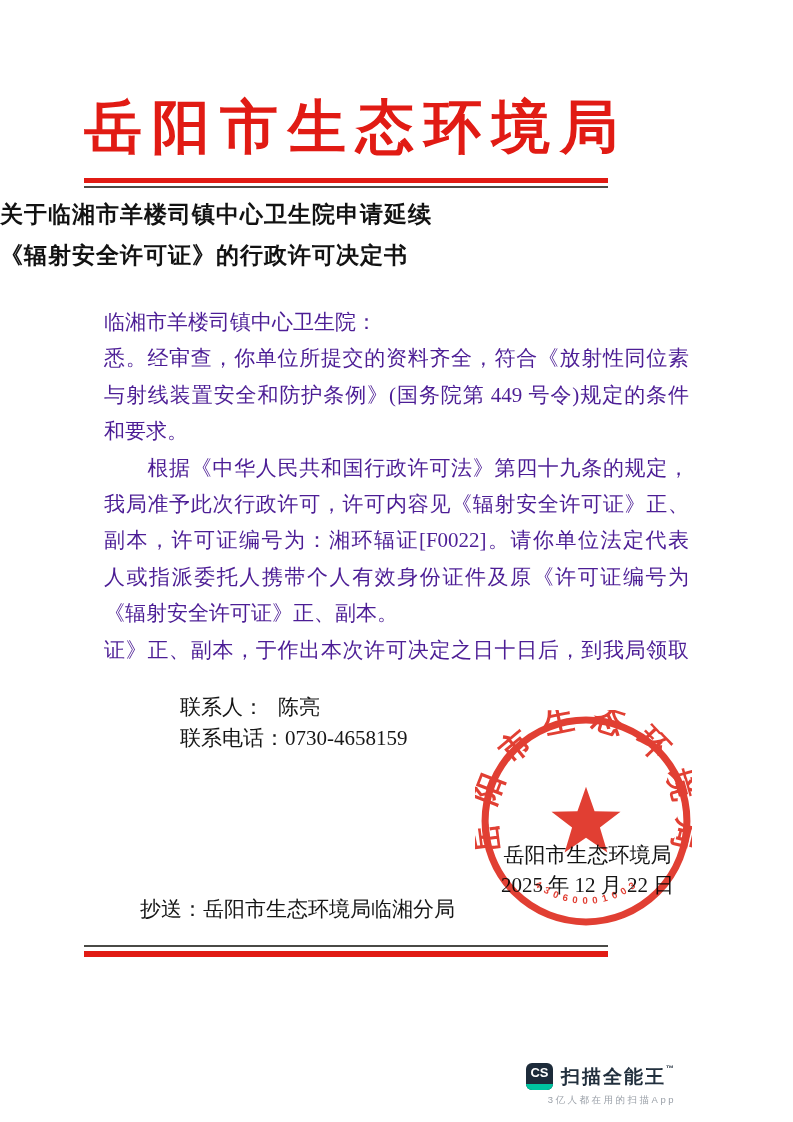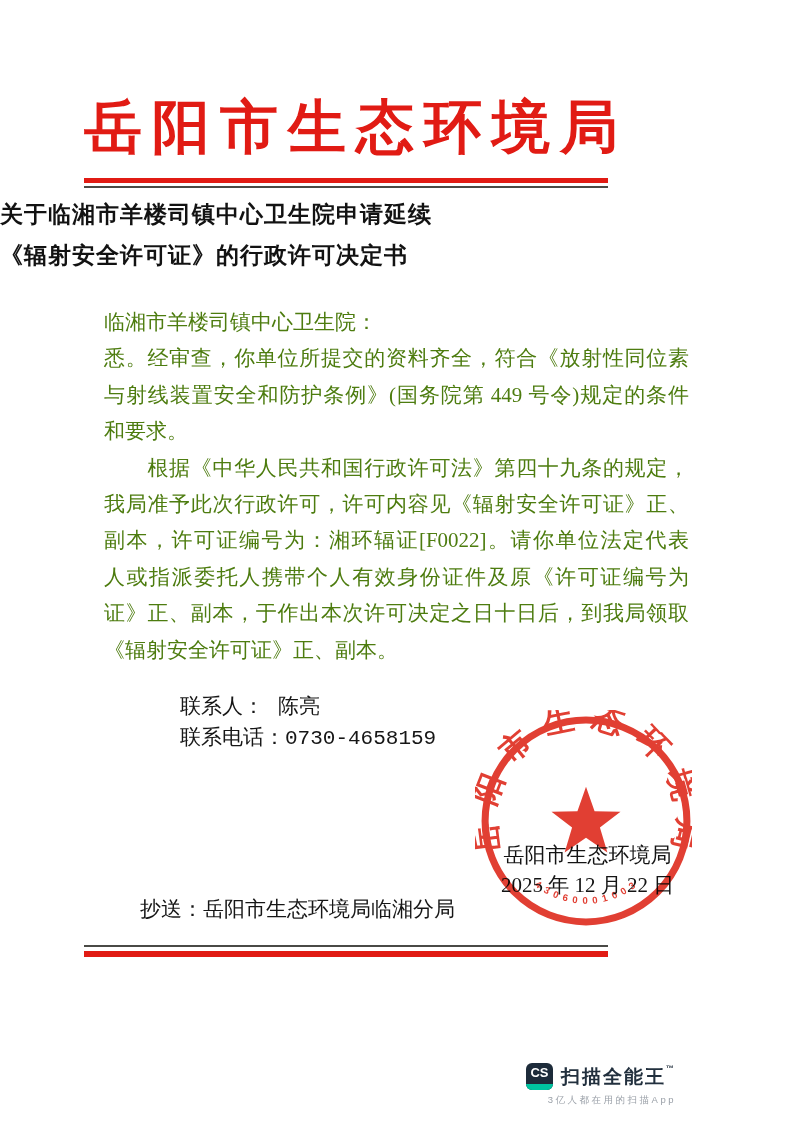--- a/index.html
+++ b/index.html
@@ -37,31 +37,30 @@
     line-height:41px;
     color:#121212;
     letter-spacing:1px;
   }
   
   .bodytext{
     margin:28px 104px 0;
     width:585px;
     font-size:21px;
     line-height:36.4px;
-    color:#4d7c0f;
+    color:#4c1d95;
   }
   .bline{text-align:left;}
   .bline.fill{text-align:justify;text-align-last:justify;}
   
   .contact{
     margin:24px 0 0 180px;
     font-size:21px;
     line-height:31px;
     color:#161616;
-    font-family:Liberation Mono, monospace;
   }
   .contact .val{margin-left:14px;}
   
   .signature{
     position:absolute;
     left:470px;top:840px;
     width:235px;
     text-align:center;
     font-size:21px;
     line-height:30px;
@@ -151,22 +150,22 @@
 
   <div class="bodytext">
     <div class="bline">临湘市羊楼司镇中心卫生院：</div>
     <div class="bline fill">悉。经审查，你单位所提交的资料齐全，符合《放射性同位素</div>
     <div class="bline fill">与射线装置安全和防护条例》(国务院第 449 号令)规定的条件</div>
     <div class="bline">和要求。</div>
     <div class="bline fill">　　根据《中华人民共和国行政许可法》第四十九条的规定，</div>
     <div class="bline fill">我局准予此次行政许可，许可内容见《辐射安全许可证》正、</div>
     <div class="bline fill">副本，许可证编号为：湘环辐证[F0022]。请你单位法定代表</div>
     <div class="bline fill">人或指派委托人携带个人有效身份证件及原《许可证编号为</div>
+    <div class="bline">《辐射安全许可证》正、副本。</div>
     <div class="bline fill">证》正、副本，于作出本次许可决定之日十日后，到我局领取</div>
-    <div class="bline">《辐射安全许可证》正、副本。</div>
   </div>
 
   <div class="contact">
     <div>
       <span>联系人：</span><span class="val">陈亮</span>
     </div>
     <div>
       <span>联系电话：</span><span>0730-4658159</span>
     </div>
   </div>

